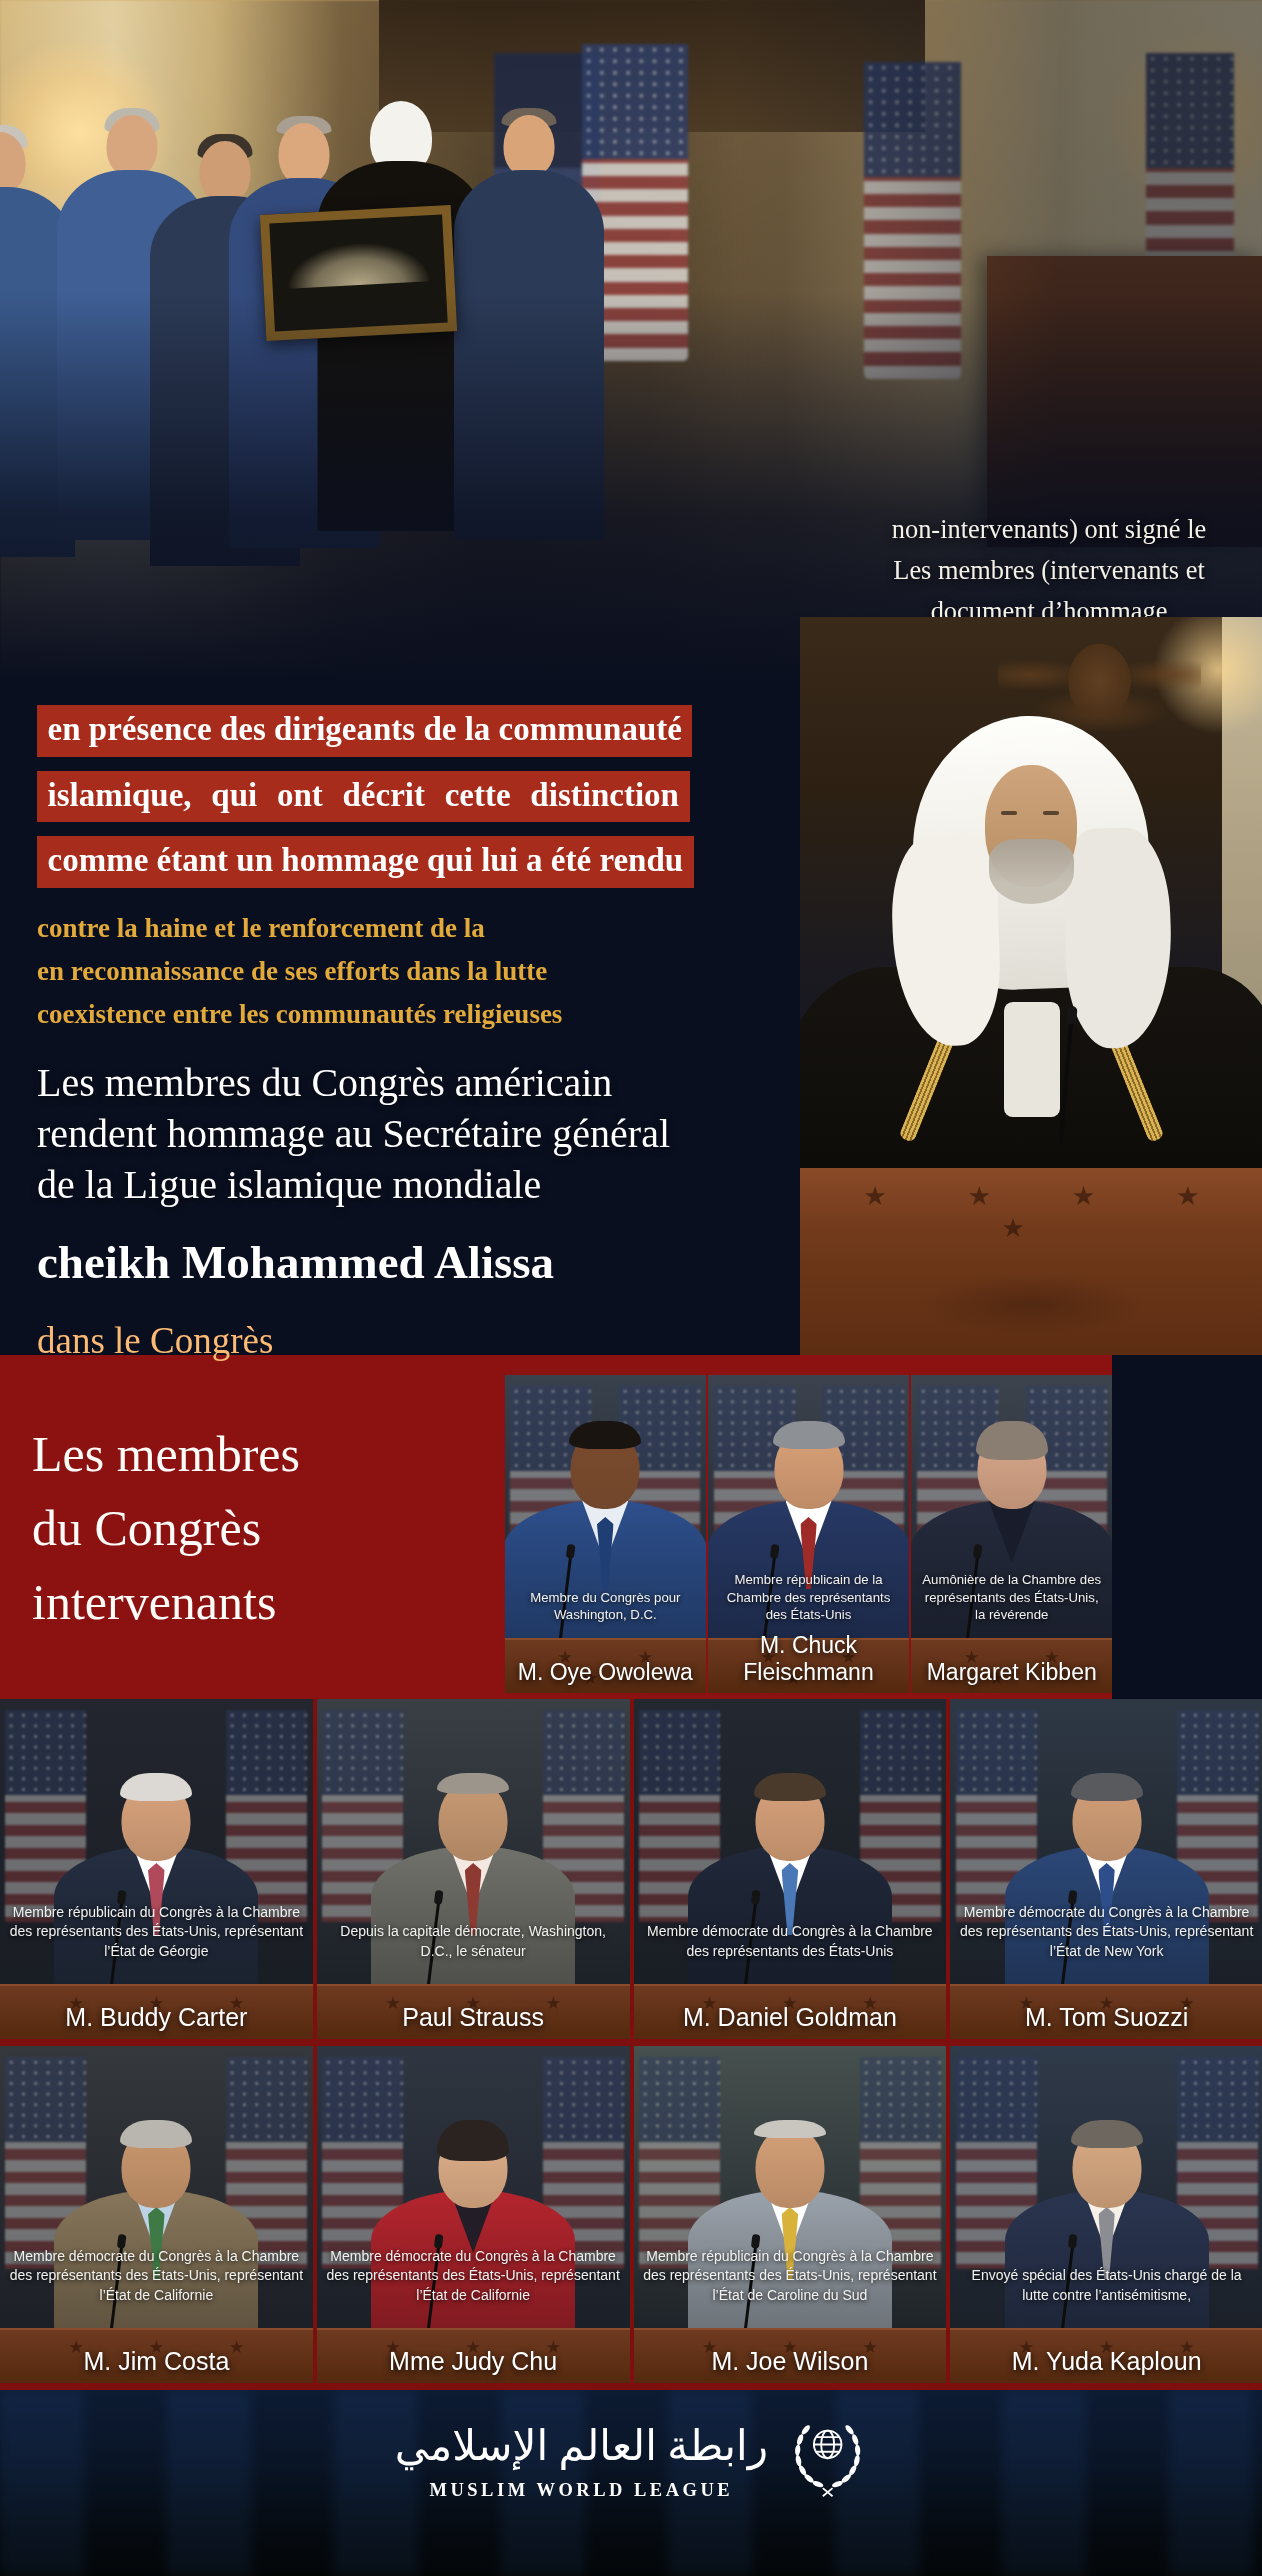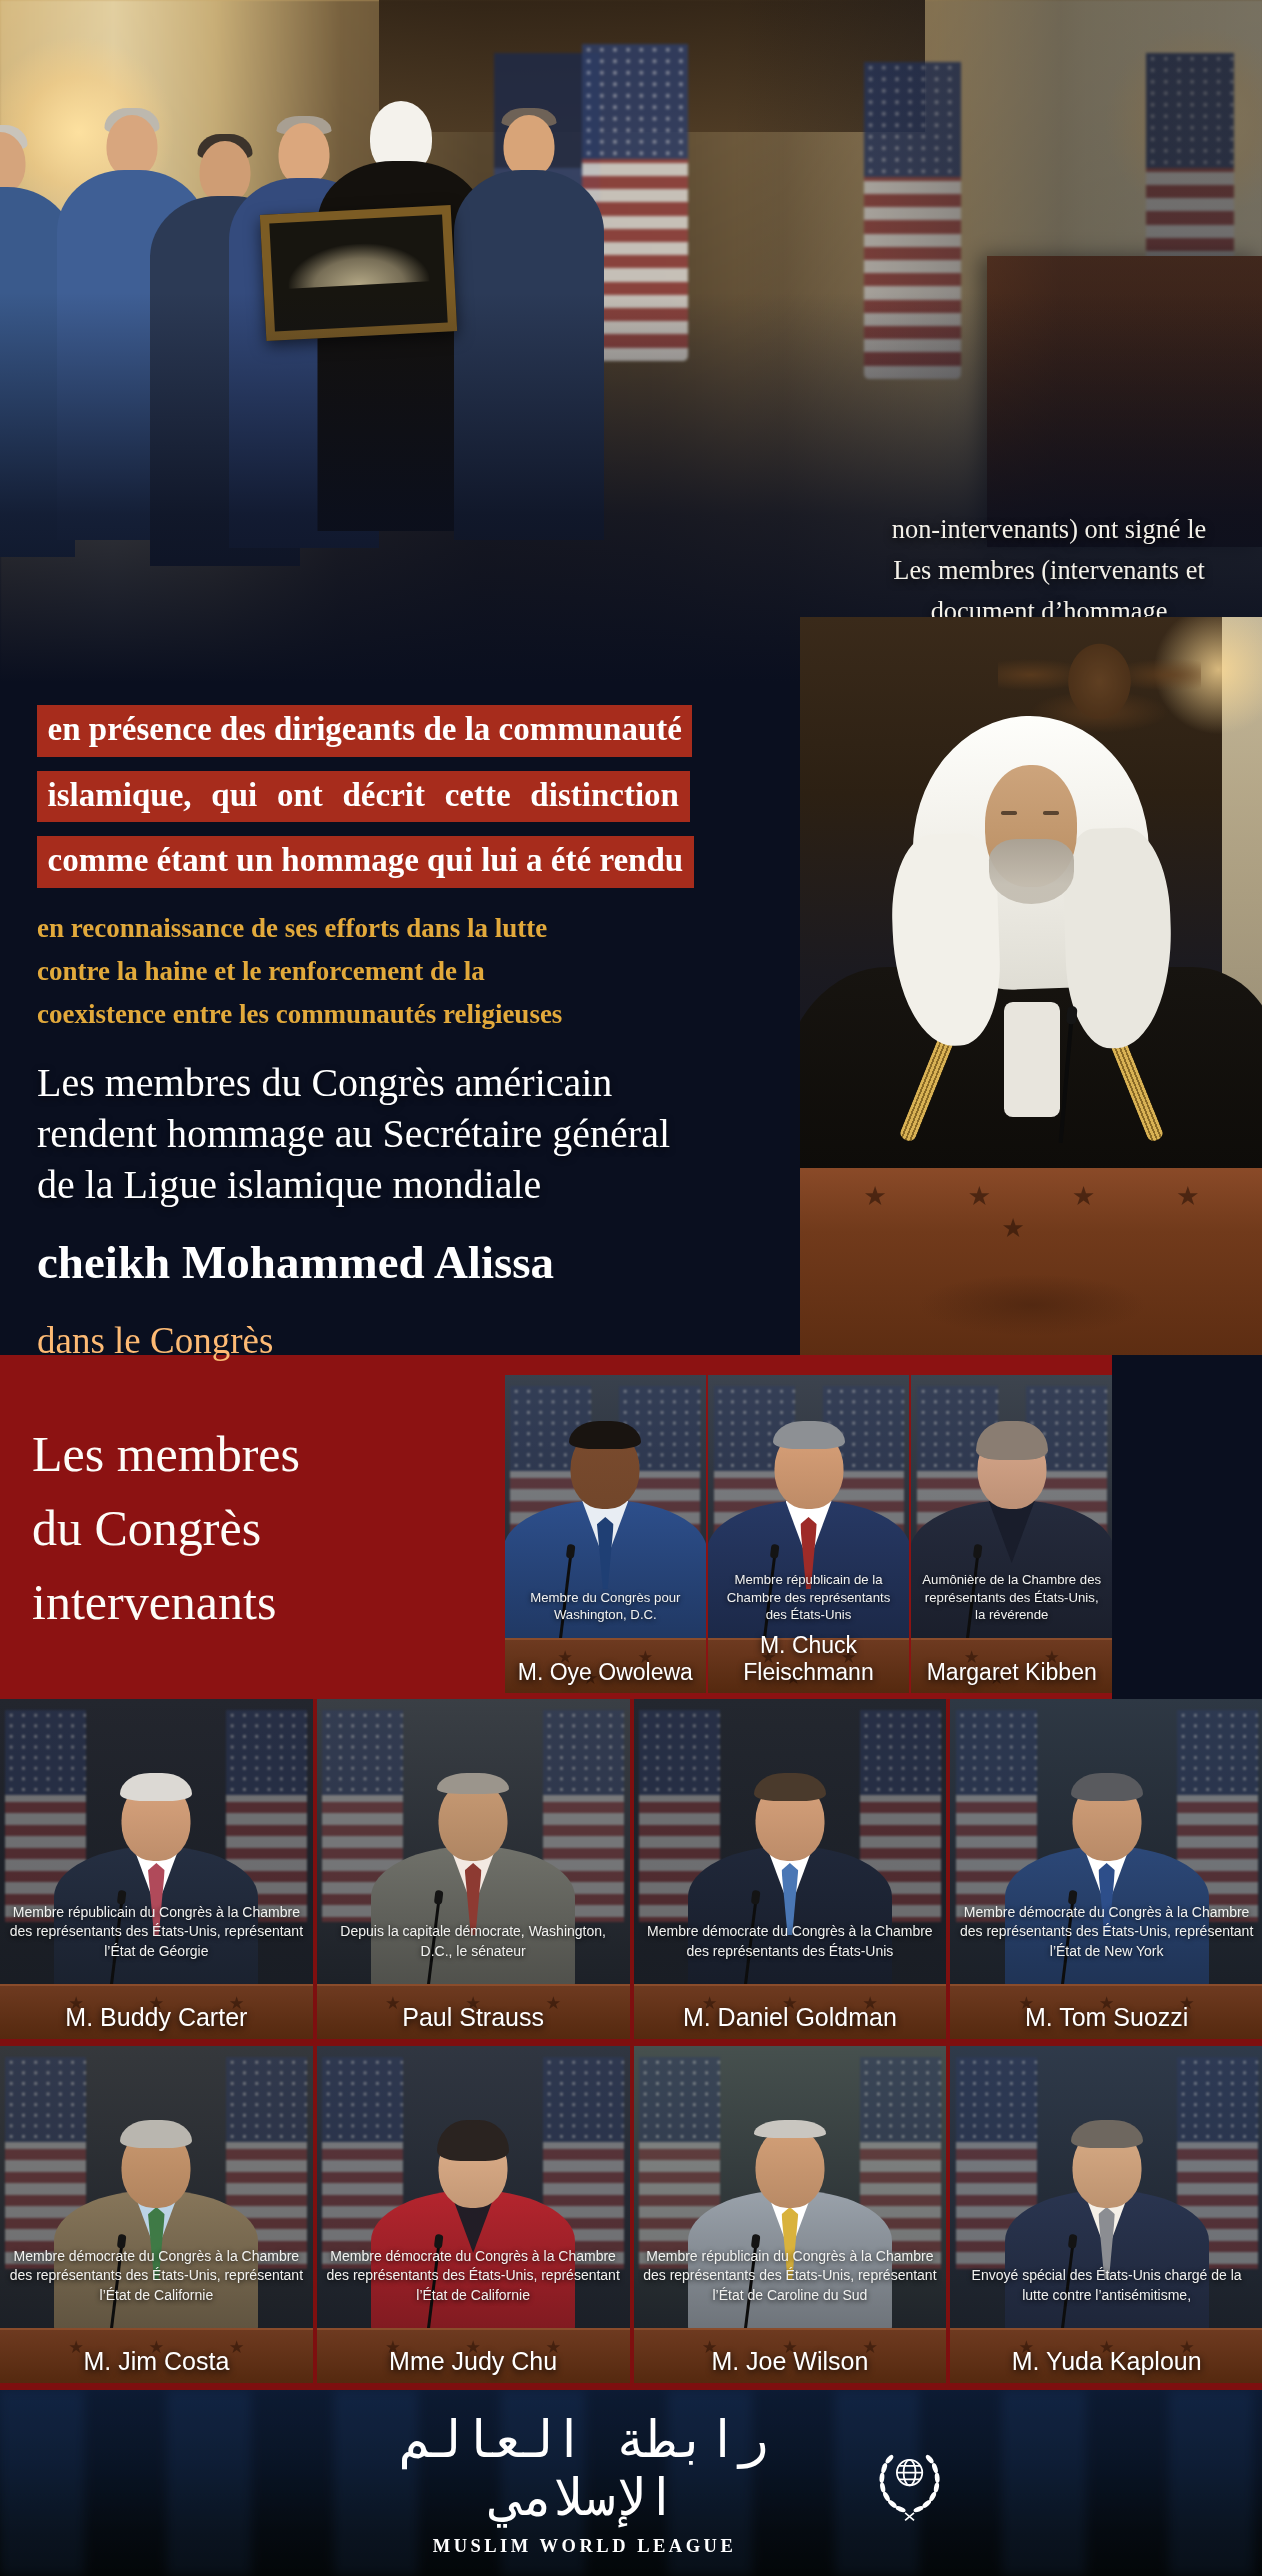--- a/index.html
+++ b/index.html
@@ -134,21 +134,21 @@
   .r1 .head{top:53px;} .r1 .hair{top:46px;}
 
   
   .footer{position:absolute;left:0;top:2390px;width:1263px;height:186px;overflow:hidden;
         background:linear-gradient(180deg,#0e1d36 0%,#0a1526 40%,#05090c 78%,#030504 100%);}
   .footer::before{content:"";position:absolute;inset:0;
         background:repeating-linear-gradient(90deg,rgba(36,72,130,.28) 0 84px,rgba(8,18,36,.28) 84px 167px);
         filter:blur(5.3px);opacity:.6;}
   .mwl{position:absolute;left:50%;top:25px;transform:translateX(-50%);display:flex;align-items:center;gap:19.4px;z-index:2;}
   .mwl-text{text-align:center;}
-  .mwl-ar{direction:rtl;font-family:Liberation Mono, monospace;color:#ffffff;font-size:51px;line-height:58px;}
+  .mwl-ar{direction:rtl;font-family:Liberation Serif, serif;color:#ffffff;font-size:42px;line-height:58px;}
   .mwl-en{margin-top:5.3px;color:#ffffff;font-weight:700;font-size:18.5px;letter-spacing:3.5px;
         font-family:"Liberation Serif","DejaVu Serif",serif;}
   .emblem{width:81px;height:88px;}
 </style>
 </head>
 <body>
 
 <div class="poster" style="--background_navy: #0A0F1F; --accent_red: #8C1212; --highlight_red: #A72C1C; --divider_red: #7E0F0F; --accent_yellow: #E2A93B;">
 
   <div class="hero">
@@ -214,22 +214,22 @@
     <div class="sbeard"></div>
     <div class="smic"></div>
     <div class="spodium"></div>
   </div>
 
   <div class="copy">
     <span class="hl">en présence des dirigeants de la communauté</span>
     <span class="hl jst">islamique, qui ont décrit cette distinction</span>
     <span class="hl">comme étant un hommage qui lui a été rendu</span>
     <div class="recog">
+      <div>contre la haine et le renforcement de la</div>
       <div>en reconnaissance de ses efforts dans la lutte</div>
-      <div>contre la haine et le renforcement de la</div>
       <div>coexistence entre les communautés religieuses</div>
     </div>
     <div class="mtitle">
       <div>Les membres du Congrès américain</div>
       <div>rendent hommage au Secrétaire général</div>
       <div>de la Ligue islamique mondiale</div>
     </div>
     <div class="honoree">cheikh Mohammed Alissa</div>
     <div class="place">dans le Congrès</div>
   </div>

